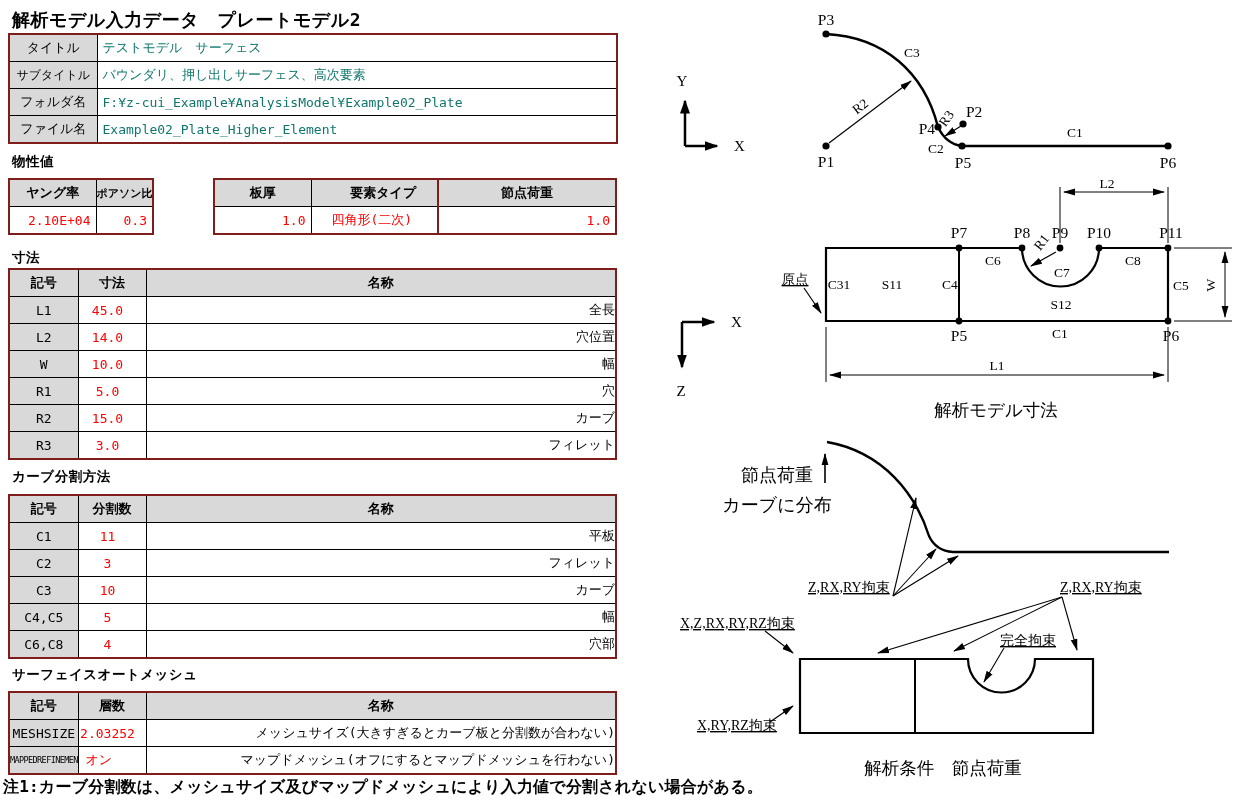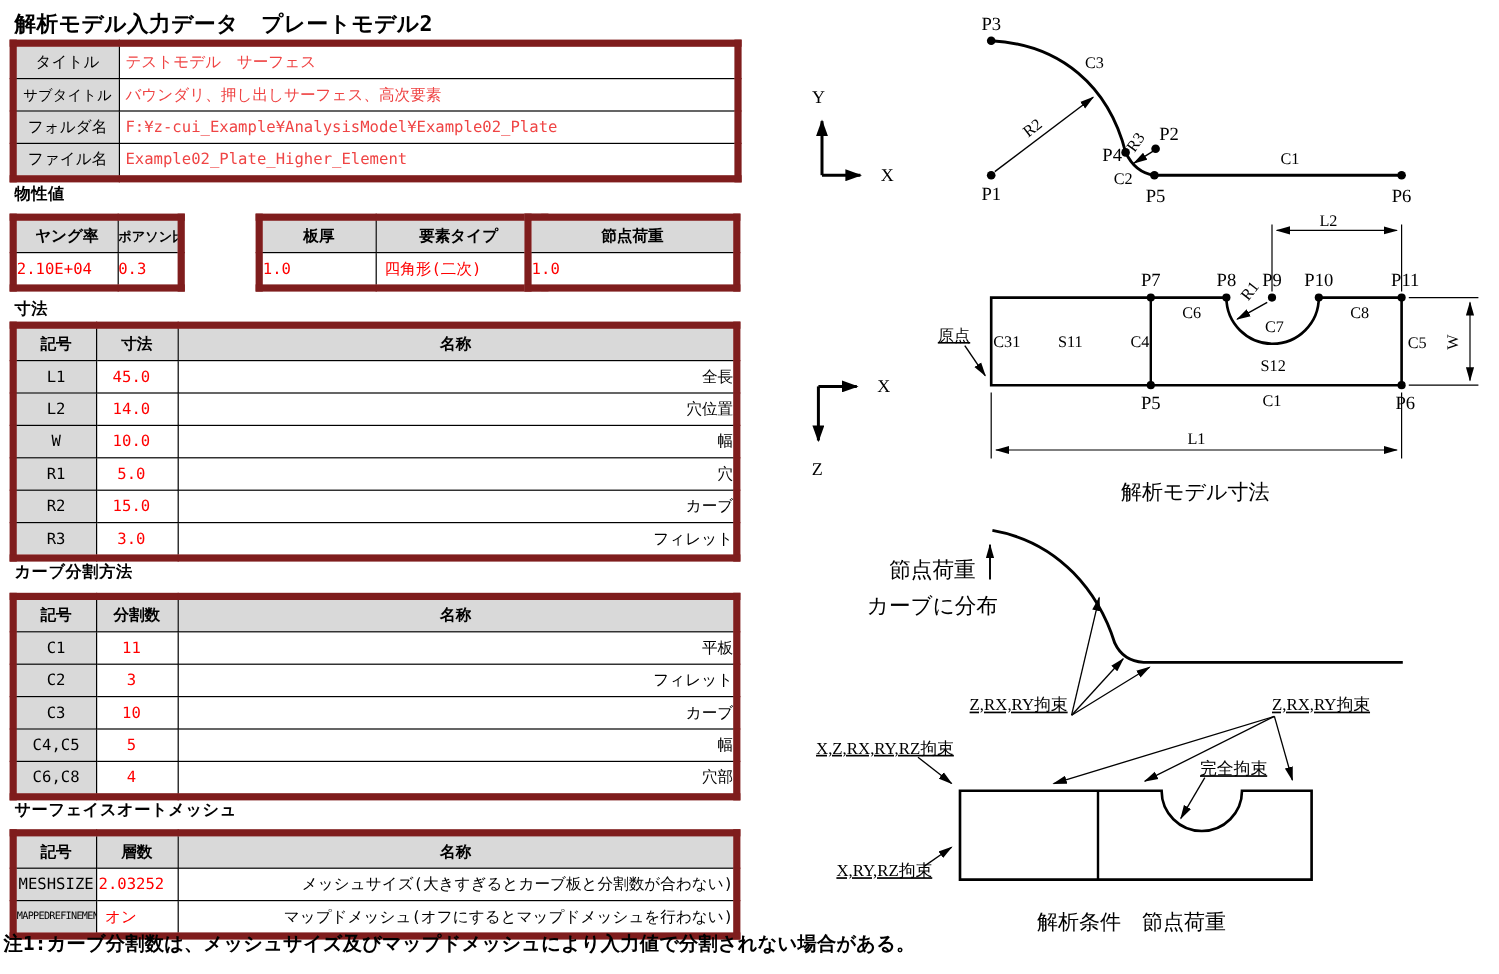--- a/index.html
+++ b/index.html
@@ -4,31 +4,31 @@
 <style>
   html,body{margin:0;padding:0;background:#fff;}
   #canvas{position:relative;width:1249px;height:812px;background:#fff;overflow:hidden;
           font-family:"DejaVu Sans Mono","DejaVu Sans",sans-serif;color:#000;}
   .abs{position:absolute;}
   .sec-label{font-size:13.5px;font-weight:bold;letter-spacing:0.5px;}
   #page-title{font-size:18px;font-weight:bold;letter-spacing:0.5px;}
   #note{font-size:16px;font-weight:bold;letter-spacing:0.2px;}
 
   table{border-collapse:collapse;table-layout:fixed;background:#fff;}
-  table{border:6px solid #7f1d1d;}
+  table{border:2px solid #7f1d1d;}
   td,th{border:1.5px solid #000;height:26px;font-size:13px;font-weight:normal;
         overflow:hidden;white-space:nowrap;padding:0;}
   th{background:#d9d9d9;text-align:center;font-weight:bold;}
   .c-lbl{background:#d9d9d9;text-align:center;}
   .c-sym{background:#d9d9d9;text-align:center;}
   .c-num{color:#ff0000;text-align:center;padding-right:9px;}
   .c-name{text-align:right;padding-left:5px;}
-  .c-val{color:#ef4444;text-align:left;padding-left:5px;}
-  .v-right{color:#ff0000;text-align:left;padding-right:5px;}
-  .v-left{color:#ff0000;text-align:left;padding-left:7px;}
+  .c-val{color:#0f766e;text-align:left;padding-left:5px;}
+  .v-right{color:#ff0000;text-align:right;padding-right:5px;}
+  .v-left{color:#ff0000;text-align:left;padding-left:20px;}
 
   #info-table tr:nth-child(2) .c-lbl{font-size:12px;}
   #mesh-table tr:nth-child(2) .c-sym{font-size:8.5px;letter-spacing:-0.6px;}
   #mesh-table tr:nth-child(2) .c-num{text-align:left;padding-left:7px;}
   #mat-a th:nth-child(2){font-size:11px;}
 
   svg text{font-family:"Liberation Serif","DejaVu Serif",serif;fill:#000;}
   .pt{font-size:15.5px;}
   .cl{font-size:13.5px;}
   .dim{font-size:13.5px;}

